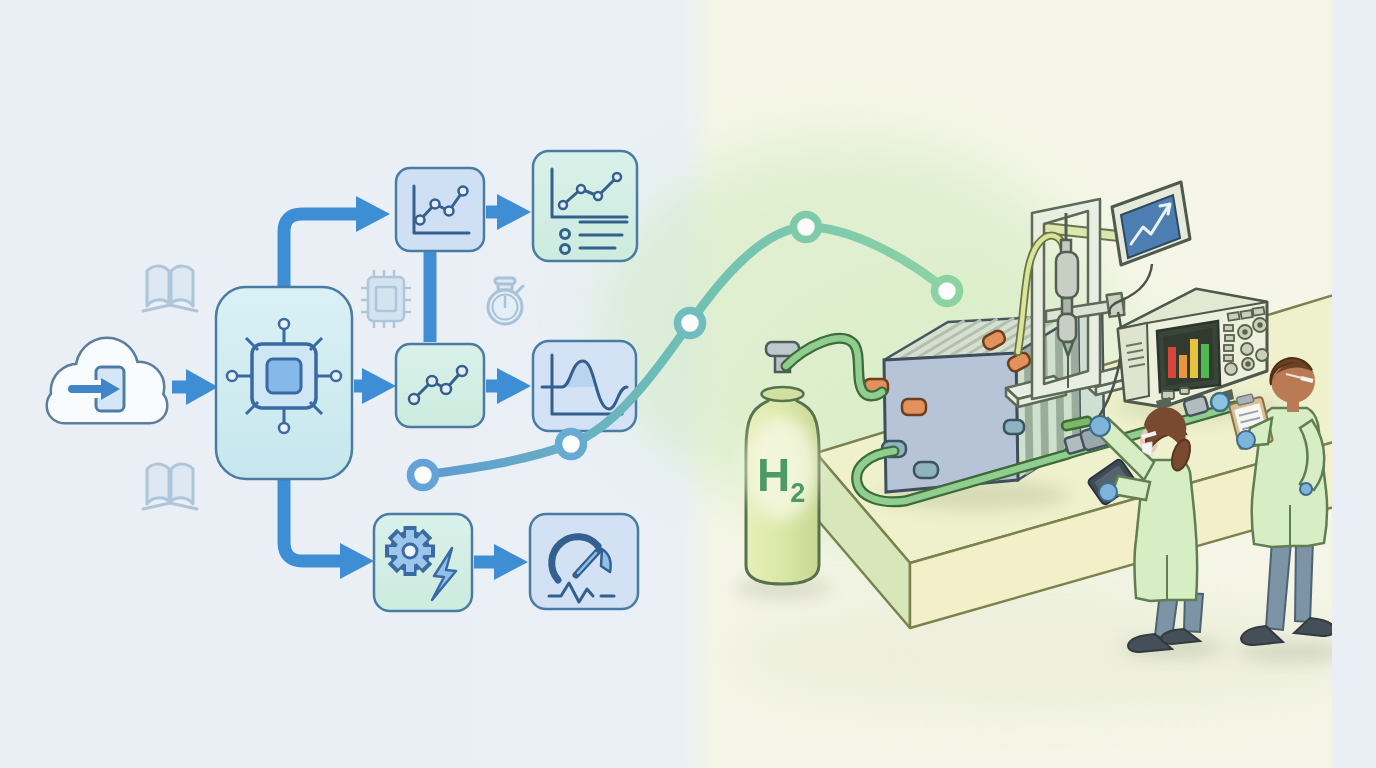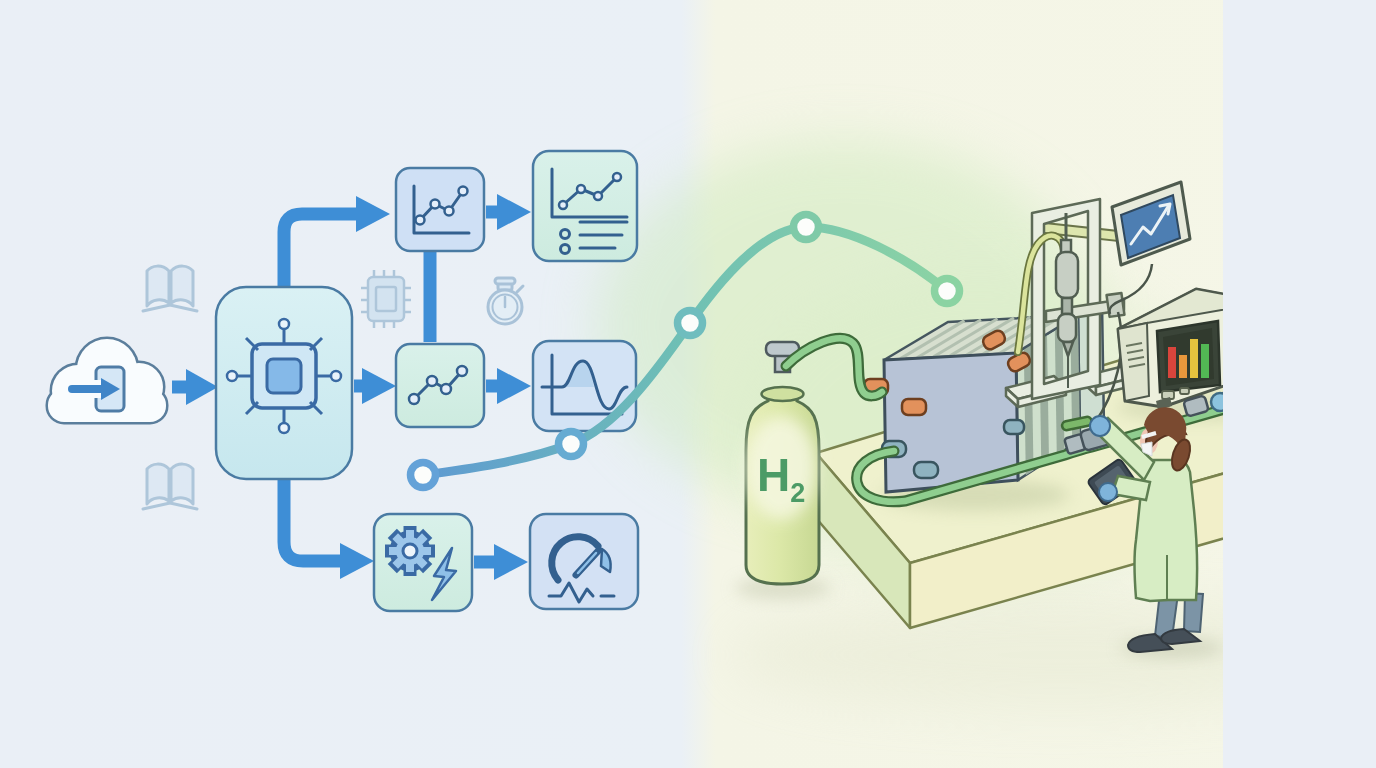--- a/index.html
+++ b/index.html
@@ -1,16 +1,16 @@
 <!DOCTYPE html>
 <html><head>
 <meta charset="utf-8">
 <style>
   html,body{margin:0;padding:0;background:#eaeff6;}
-  #stage{width:1223px;height:768px;position:relative;overflow:hidden;}
+  #stage{width:1332px;height:768px;position:relative;overflow:hidden;}
   svg{display:block;}
   text{font-family:"Liberation Sans","DejaVu Sans",sans-serif;}
   .boxstroke{stroke:#4a7ba3;stroke-width:2.5;}
   .icon{stroke:#33608f;stroke-width:3;fill:none;stroke-linecap:round;stroke-linejoin:round;}
   .dot{fill:#e4eefa;stroke:#33608f;stroke-width:2.5;}
   .arrow{fill:#3e8ed6;}
   .aline{stroke:#3e8ed6;stroke-width:13;fill:none;}
   .faded{stroke:#aec6da;stroke-width:3;fill:#d8e6f2;stroke-linejoin:round;stroke-linecap:round;}
   .greenline{stroke:#5f7f52;stroke-width:2.5;}
   .hoseo{stroke:#3e6b3a;stroke-width:11;fill:none;stroke-linecap:round;}

